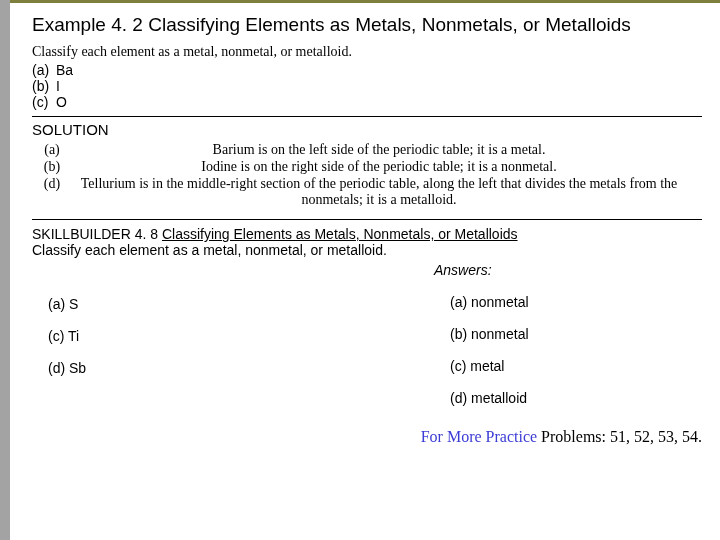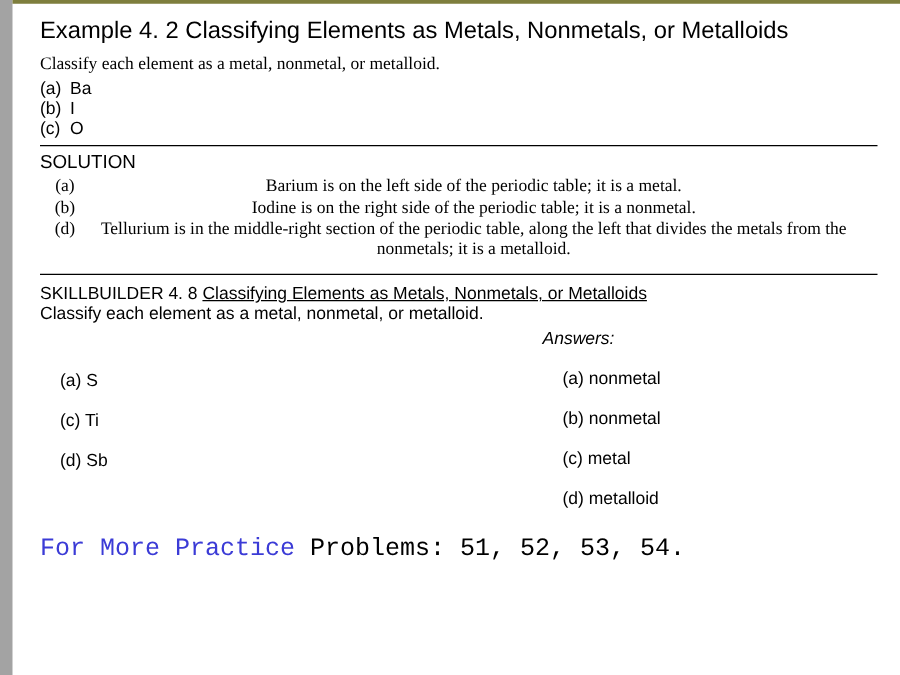--- a/index.html
+++ b/index.html
@@ -77,23 +77,24 @@
     display: flex;
     justify-content: space-between;
     font-family: Arial, sans-serif;
     font-size: 14px;
   }
   .skill-col-left { width: 55%; padding-top:18px;}
   .skill-col-right { width: 40%; }
   .skill-col-right .ans-head { font-style: italic; }
   .skill-items .row { margin: 16px; }
   .more {
-    font-family: Liberation Mono, monospace;
-    font-size: 20px;
+    font-family: Liberation Serif, serif;
+    font-size: 16px;
     margin-top: 6px;
+    text-align: right;
   }
   .more .fp { color: #3b3bd6; }
 </style>
 </head>
 <body>
 
 <div class="slide">
 
   <div class="title">
     <span>Example 4. 2</span><span> Classifying Elements as Metals, Nonmetals, or Metalloids</span>

